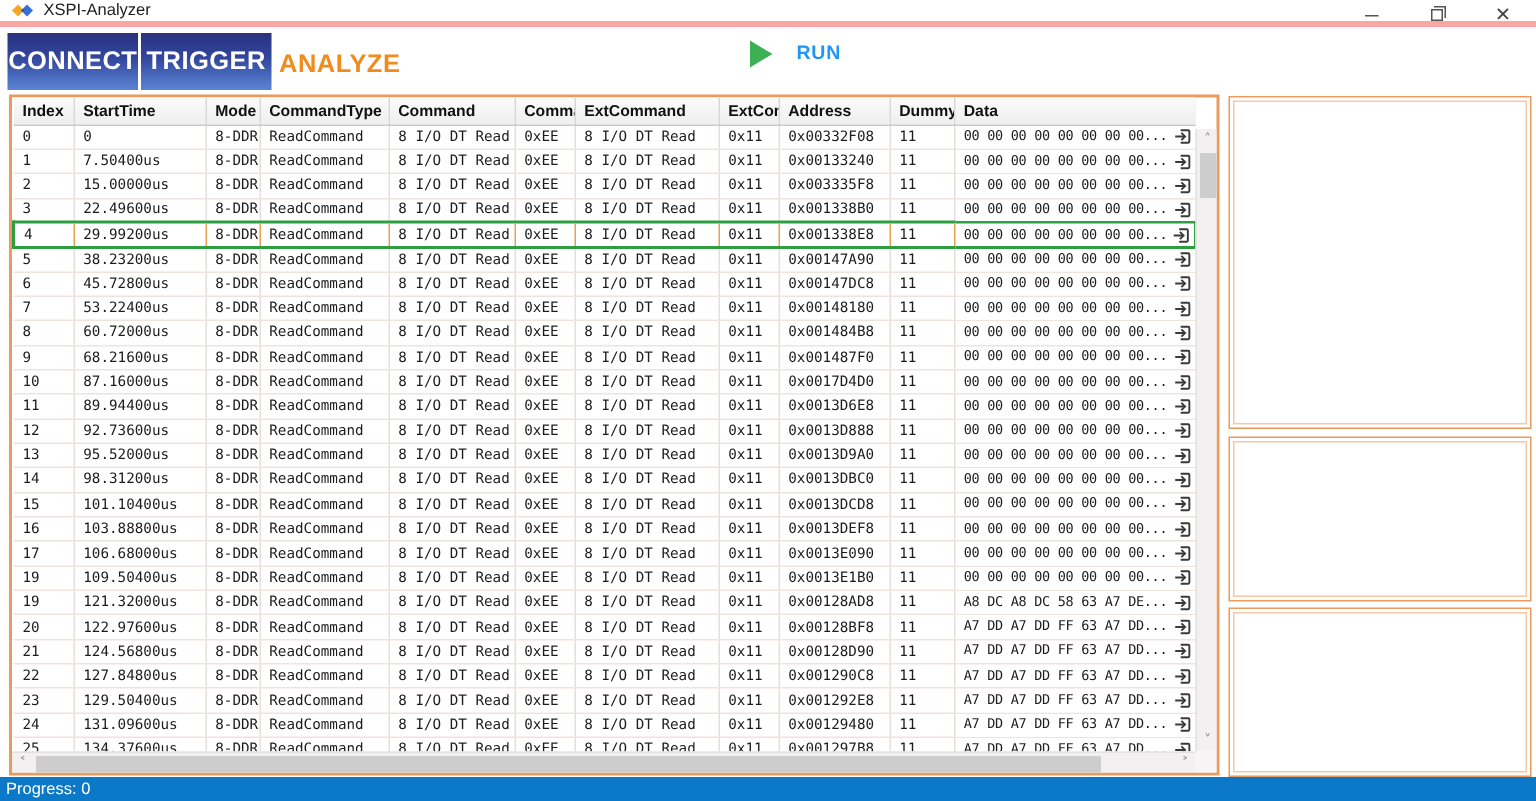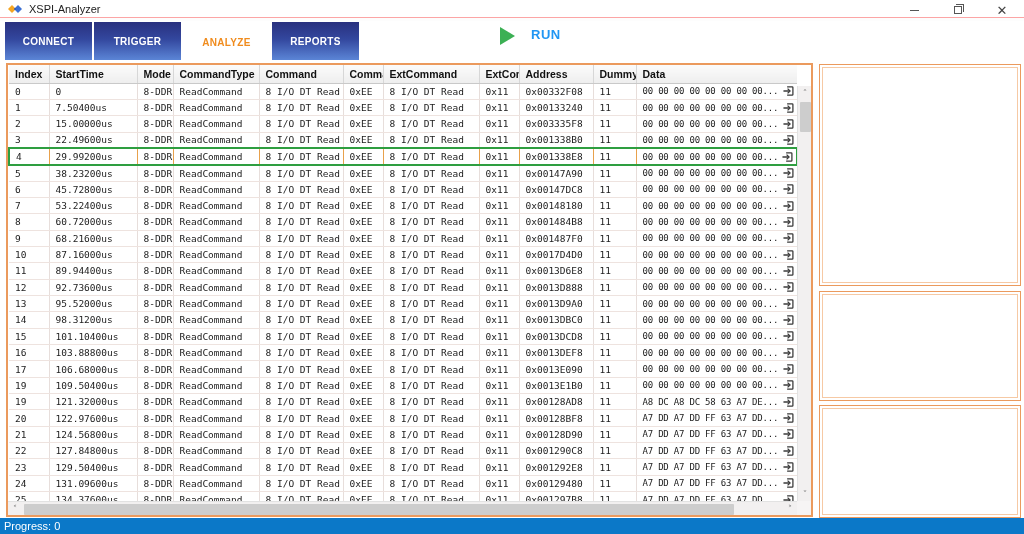--- a/index.html
+++ b/index.html
@@ -2,35 +2,35 @@
 <html><head>
 <meta charset="utf-8">
 <style>
   * { margin:0; padding:0; box-sizing:border-box; }
   html,body { width:1024px; height:534px; overflow:hidden; background:#fff;
               font-family:"Liberation Sans", sans-serif; }
   .window { position:relative; width:1024px; height:534px; background:#fdfdfd; }
 
   
   .titlebar { position:absolute; top:0; left:0; right:0; height:18px; background:#ffffff;
-              border-bottom:1px solid #fca5a5; display:flex; align-items:center; padding-left:7px; }
+              border-bottom:4px solid #fca5a5; display:flex; align-items:center; padding-left:7px; }
   .app-icon { width:16px; height:12px; margin-right:6px; }
   .title-text { font-size:11px; color:#222; }
   .win-controls { position:absolute; right:0; top:0; height:20px; display:flex; align-items:center; }
   .win-btn { width:44px; height:20px; display:flex; align-items:center; justify-content:center; cursor:default; }
   .glyph-min { width:9px; height:1px; background:#555; display:block; }
   .glyph-restore { width:8px; height:8px; border:1px solid #555; position:relative; background:#fff; }
   .glyph-restore::before { content:""; position:absolute; left:1px; top:-3px; width:7px; height:7px;
                            border:1px solid #555; border-bottom:none; border-left:none; }
   .glyph-close { font-size:13px; color:#444; line-height:1; font-family:"DejaVu Sans", sans-serif; }
 
   
   .tabbar { position:absolute; top:21px; left:0; right:0; height:41px; background:#ffffff; display:flex; align-items:flex-start; }
   .tab { width:87px; height:38px; margin:1px 2px 0 0; display:flex; align-items:center; justify-content:center;
-         color:#ffffff; font-weight:bold; font-size:10px; letter-spacing:.3px; cursor:pointer;
+         color:#ffffff; font-weight:bold; font-size:17px; letter-spacing:.3px; cursor:pointer;
          background:linear-gradient(180deg,#29307e 0%,#33479e 45%,#5b85d6 100%); }
   .tab:first-child { margin-left:5px; }
   .tab.active { background:#ffffff; color:#f08c1e; height:41px; }
   .run-area { position:absolute; left:500px; top:6px; height:30px; display:flex; align-items:flex-start; cursor:pointer; }
   .play-icon { width:0; height:0; border-left:15px solid #3cb054; border-top:9px solid transparent;
                border-bottom:9px solid transparent; margin-right:16px; }
   .run-label { color:#2196f3; font-weight:bold; font-size:13px; letter-spacing:.5px; }
 
   
   .main { position:absolute; top:62px; left:0; right:0; bottom:16px; background:#fff; }
@@ -99,21 +99,20 @@
       <div class="win-btn">
           <span class="glyph-close">✕</span>
         </div>
     </div>
   </div>
 
   <div class="tabbar">
     <div class="tab">CONNECT</div>
     <div class="tab">TRIGGER</div>
     <div class="tab active">ANALYZE</div>
-    <div class="tab">REPORTS</div>
     <div class="run-area">
       <span class="play-icon"></span>
       <span class="run-label">RUN</span>
     </div>
   </div>
 
   <div class="main">
 
     <div class="table-panel">
       <div class="grid-area">

